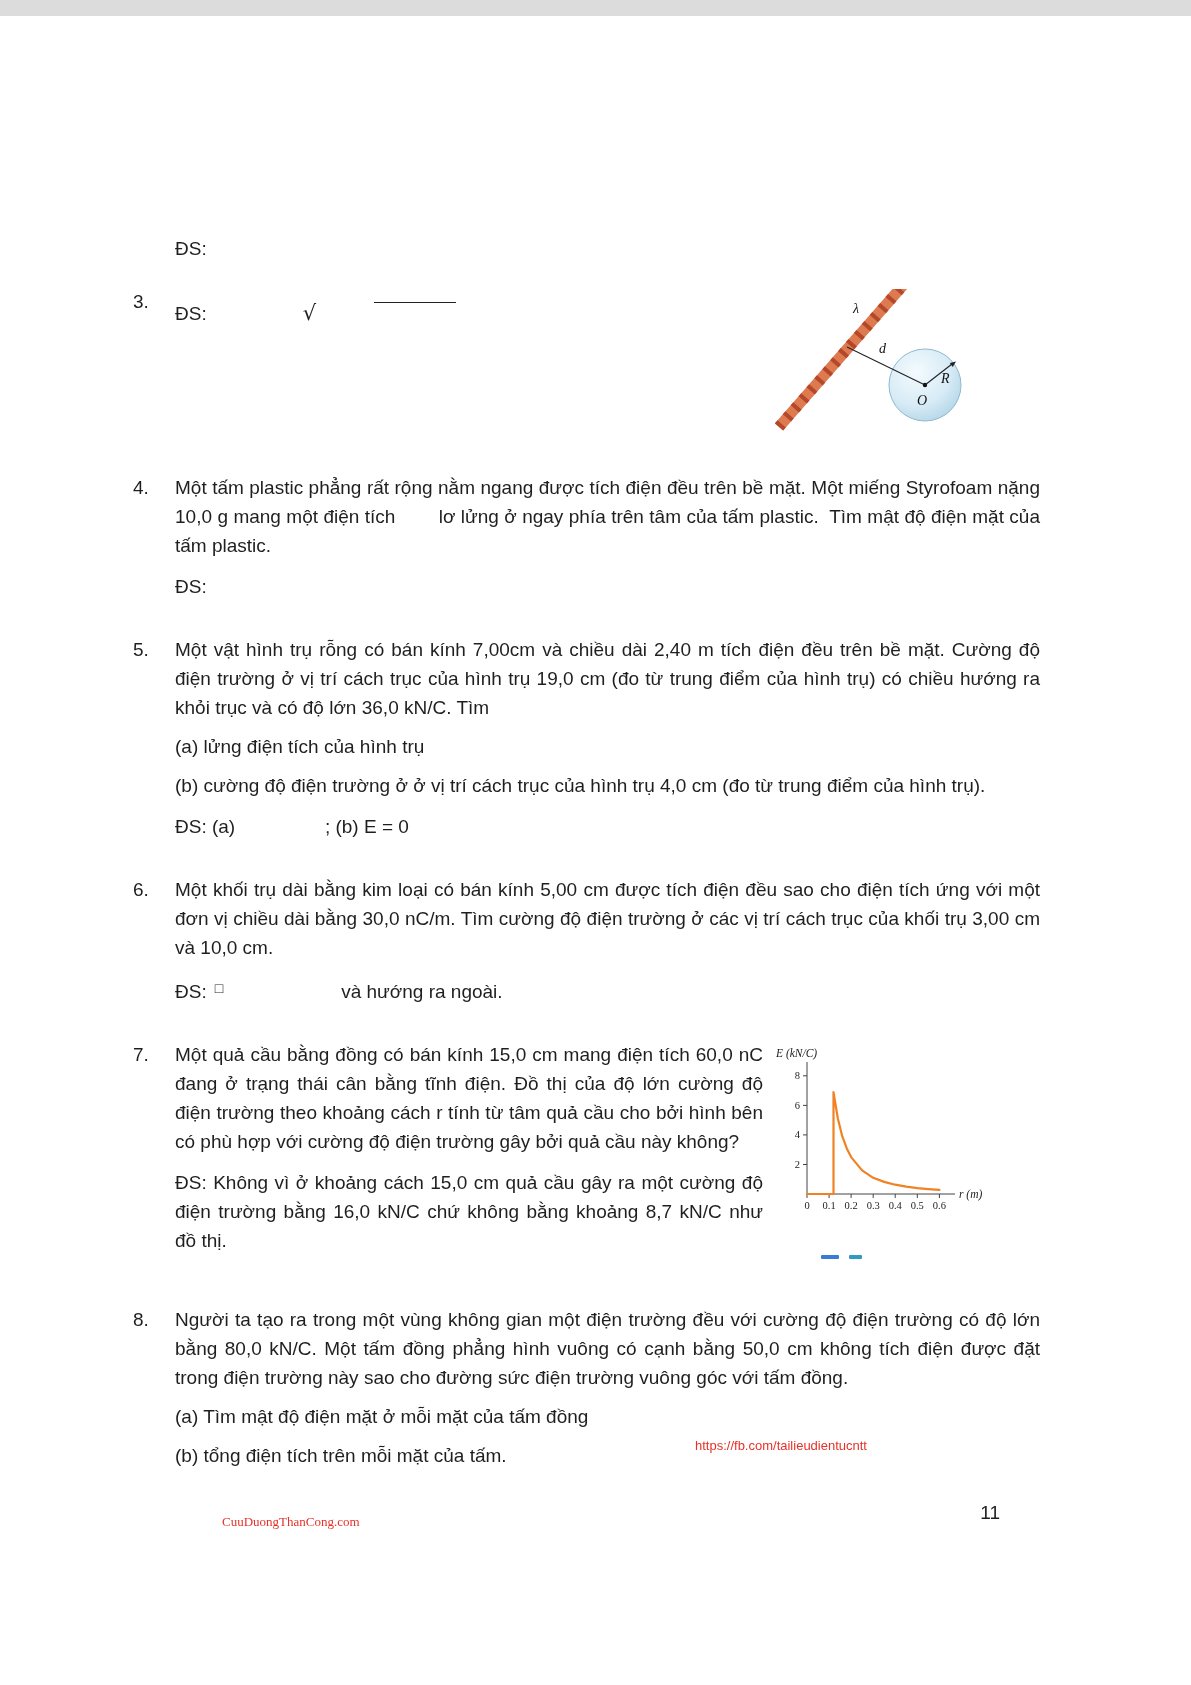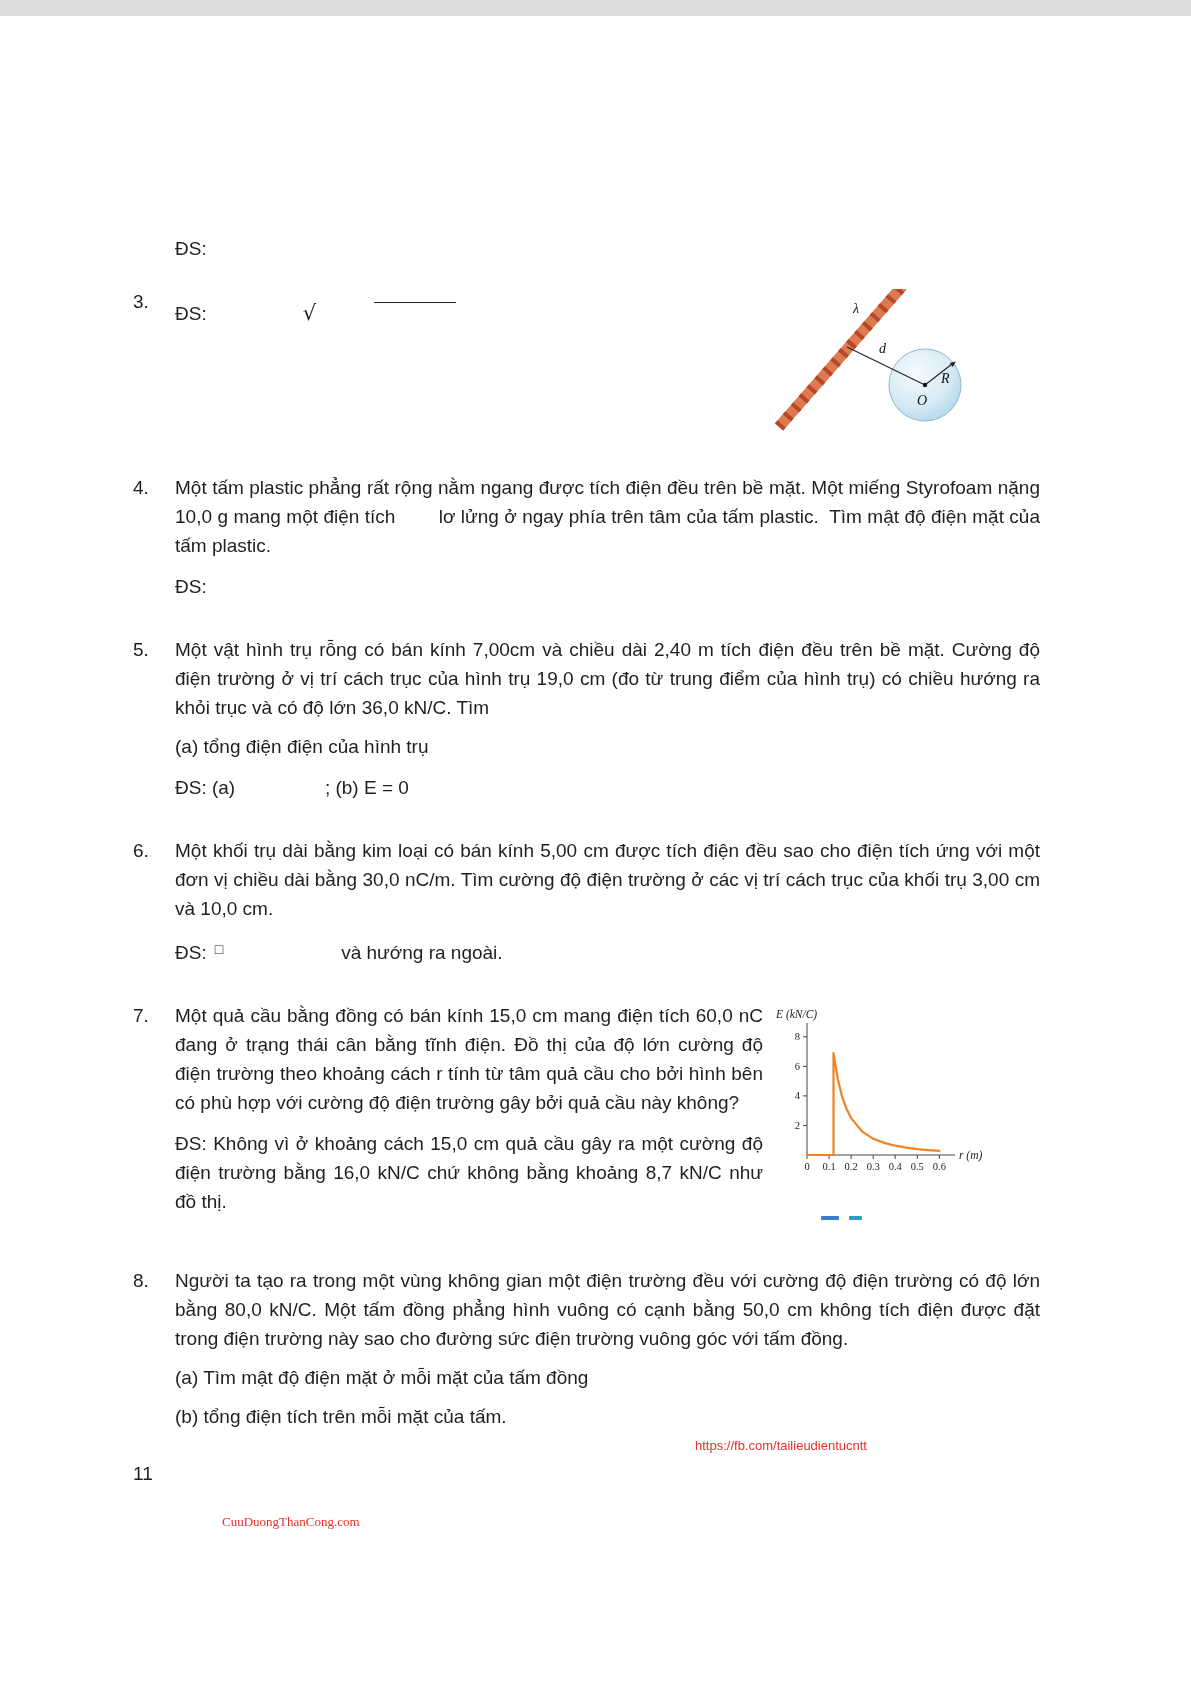--- a/index.html
+++ b/index.html
@@ -24,21 +24,21 @@
   .tm{text-anchor:middle}
   .te{text-anchor:end}
   .cap-marks{margin:6px 0 0 48px}
   .cap-marks span{display:inline-block;height:4px;border-radius:1px}
   .m1{width:18px;background:#3a7bd5;margin-right:10px}
   .m2{width:13px;background:#2e9bc0}
   .radical{margin-left:96px;font-size:21px;font-family:"DejaVu Serif",serif}
   .blank-overline{display:inline-block;width:82px;height:18px;border-top:1.6px solid #222;margin-left:58px}
   .box-blank{font-size:14px;vertical-align:5px;margin-left:8px}
   .ans-rest{margin-left:118px}
-  .page-number{margin-top:28px;padding-right:40px}
+  .page-number{margin-top:28px;text-align:right;padding-right:40px}
   .footer-left{position:absolute;left:222px;top:1498px;font-size:13px;color:#e8302a;text-decoration:none;font-family:Liberation Serif, serif;cursor:pointer}
   .footer-right{position:absolute;left:695px;top:1422px;font-size:13px;color:#e8302a;text-decoration:none;font-family:"Liberation Sans",sans-serif;cursor:pointer}
   .bottom-bar{position:absolute;left:308px;top:1677px;width:572px;height:8px;background:#151515}
 </style>
 </head>
 <body>
 
 <div class="page">
   <div class="content">
 
@@ -80,21 +80,22 @@
       <div class="body">
         <p class="ptext">Một tấm plastic phẳng rất rộng nằm ngang được tích điện đều trên bề mặt. Một miếng Styrofoam nặng 10,0 g mang một điện tích        lơ lửng ở ngay phía trên tâm của tấm plastic.  Tìm mật độ điện mặt của tấm plastic.</p>
         <p class="answer-line">ĐS:</p>
       </div>
     </div>
 
     <div class="problem">
       <span class="num">5.</span>
       <div class="body">
         <p class="ptext">Một vật hình trụ rỗng có bán kính 7,00cm và chiều dài 2,40 m tích điện đều trên bề mặt. Cường độ điện trường ở vị trí cách trục của hình trụ 19,0 cm (đo từ trung điểm của hình trụ) có chiều hướng ra khỏi trục và có độ lớn 36,0 kN/C. Tìm</p>
-        <p class="item">(a) tổng điện điện của hình trụ</p>
+        <p class="item">(a) lửng điện tích của hình trụ</p>
+        <p class="item">(b) cường độ điện trường ở ở vị trí cách trục của hình trụ 4,0 cm (đo từ trung điểm của hình trụ).</p>
         <p class="answer-line">ĐS: (a)                 ; (b) E = 0</p>
       </div>
     </div>
 
     <div class="problem">
       <span class="num">6.</span>
       <div class="body">
         <p class="ptext">Một khối trụ dài bằng kim loại có bán kính 5,00 cm được tích điện đều sao cho điện tích ứng với một đơn vị chiều dài bằng 30,0 nC/m. Tìm cường độ điện trường ở các vị trí cách trục của khối trụ 3,00 cm và 10,0 cm.</p>
         <p class="answer-line"><span>ĐS:</span><span class="box-blank">□</span><span class="ans-rest">và hướng ra ngoài.</span></p>
       </div>

